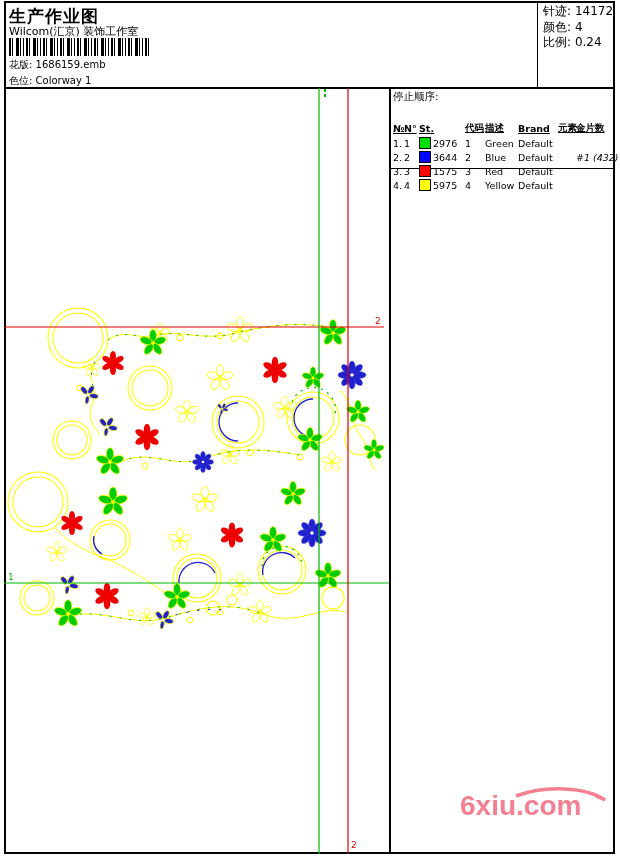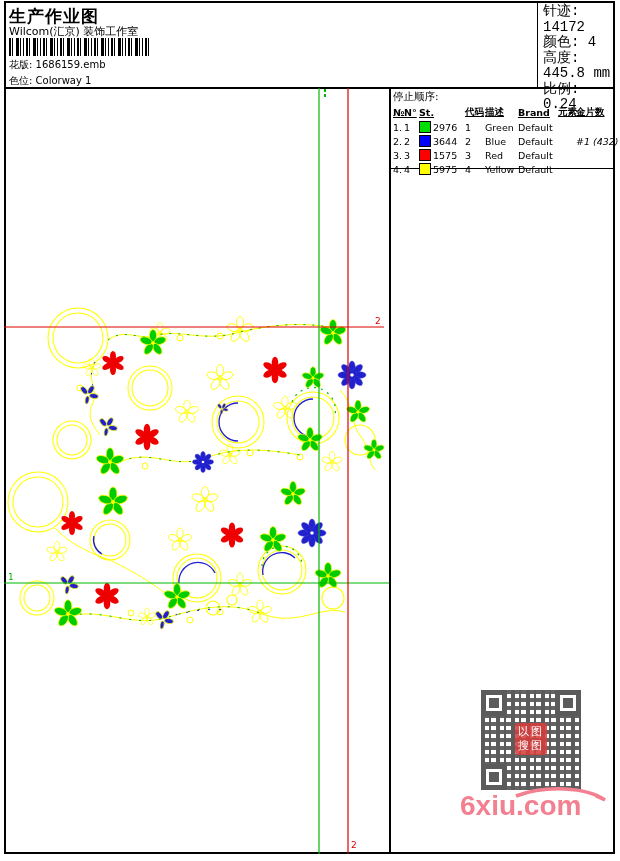--- a/index.html
+++ b/index.html
@@ -7,28 +7,28 @@
         font-family:"DejaVu Sans",sans-serif;color:#000;overflow:hidden;}
   .frame{position:absolute;left:4px;top:1px;width:611px;height:853px;
          border:2px solid #000;box-sizing:border-box;}
   
   .title{position:absolute;left:9px;top:5px;font-size:17px;font-weight:bold;letter-spacing:1px;}
   .studio{position:absolute;left:9px;top:24px;font-size:11px;}
   .barcode{position:absolute;left:9px;top:38px;width:142px;height:18px;
     background:repeating-linear-gradient(90deg,#000 0 2px,#fff 2px 3px,#000 3px 4px,#fff 4px 7px,
       #000 7px 10px,#fff 10px 11px,#000 11px 12px,#fff 12px 14px,#000 14px 15px,#fff 15px 17px);}
   .field-row{position:absolute;left:9px;font-size:10px;}
-  .statbox{position:absolute;left:543px;top:4px;font-size:14px;line-height:15.5px;font-family:Liberation Mono, monospace;}
+  .statbox{position:absolute;left:543px;top:4px;font-size:12px;line-height:15.5px;}
   .statbox-border{position:absolute;left:537px;top:3px;width:0;height:85px;border-left:1.5px solid #000;}
   .hsep{position:absolute;left:4px;top:87px;width:611px;height:1.5px;background:#000;}
   
   .vdivider{position:absolute;left:389px;top:88px;width:1.5px;height:766px;background:#000;}
   .table-rule{position:absolute;left:390px;top:168px;width:225px;height:1.2px;background:#000;}
   .stopseq{position:absolute;left:393px;top:90px;width:222px;font-size:9.5px;}
-  .stopseq .seq-title{font-size:10.5px;margin-bottom:2px;}
+  .stopseq .seq-title{font-size:10.5px;margin-bottom:18px;}
   table.seq{border-collapse:collapse;table-layout:fixed;width:222px;font-size:9.5px;}
   table.seq th{font-weight:bold;text-decoration:underline;text-align:left;padding:0 0 1px 0;white-space:nowrap;overflow:visible;}
   table.seq td{padding:1px 0;white-space:nowrap;overflow:visible;}
   table.seq .num{text-align:left;}
   table.seq .seqcol{text-align:center;font-style:italic;}
   .swatch{display:inline-block;width:10px;height:10px;border:1px solid #000;
           vertical-align:-2px;margin-right:2px;background:#ccc;}
   
   .qr{position:absolute;left:478px;top:687px;width:106px;height:106px;background:#fff;}
   .qr-noise{position:absolute;left:3px;top:3px;right:3px;bottom:3px;
@@ -61,21 +61,20 @@
   </div>
   <div class="field-row" style="top:74px">
     <span>色位:</span>
     <span>Colorway 1</span>
   </div>
 
   <div class="statbox-border"></div>
   <div class="statbox">
     <div><span>针迹:</span> <span>14172</span></div>
     <div><span>颜色:</span> <span>4</span></div>
-    <div><span>高度:</span> <span>445.8 mm</span></div>
     <div><span>比例:</span> <span>0.24</span></div>
   </div>
 
   <div class="hsep"></div>
   <div class="vdivider"></div>
   <div class="table-rule"></div>
 
   <div class="stopseq">
     <div class="seq-title">停止顺序:</div>
     <table class="seq">
@@ -316,24 +315,17 @@
       <line x1="315" y1="0" x2="315" y2="766" stroke="#00B800" stroke-width="1.2"></line>
       <line x1="344" y1="0" x2="344" y2="766" stroke="#DD0000" stroke-width="1.2"></line>
       <rect x="320" y="1" width="2" height="3" fill="#00B800"></rect>
       <rect x="320" y="6" width="2" height="3" fill="#00B800"></rect>
       <text x="371" y="236" font-size="9" fill="#DD0000">2</text>
       <text x="4" y="492" font-size="9" fill="#00B800">1</text>
       <text x="347" y="760" font-size="9" fill="#DD0000">2</text>
     </g>
   </svg>
 
-  <div class="qr">
-    <div class="qr-noise"></div>
-    <div class="finder f-tl"></div>
-    <div class="finder f-tr"></div>
-    <div class="finder f-bl"></div>
-    <div class="stamp">以图搜图</div>
-  </div>
   <svg class="logo" viewBox="0 0 158 42">
     <path d="M58,14 C88,3 128,5 147,18 L138,14" stroke="#F28090" stroke-width="3.5" fill="none"></path>
     <text x="2" y="33" font-size="28" font-weight="bold" fill="#F28090" font-family="Liberation Sans, sans-serif">6xiu.com</text>
   </svg>
 </div>
 
 </body></html>

